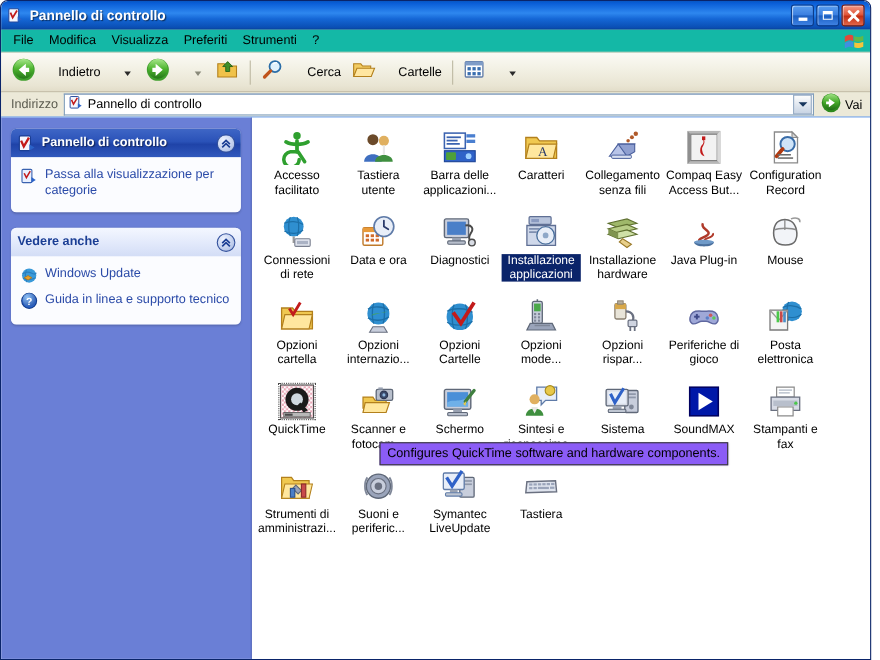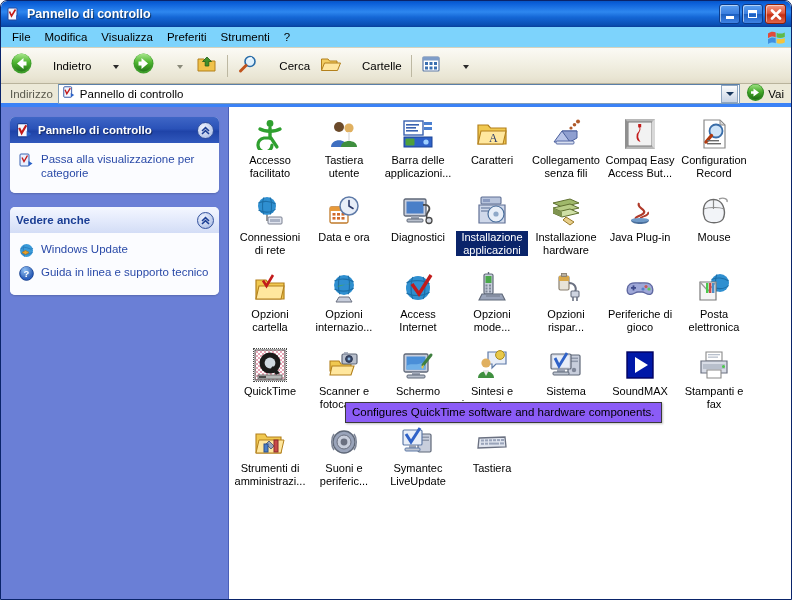--- a/index.html
+++ b/index.html
@@ -52,21 +52,21 @@
     background: linear-gradient(180deg,#f29a86 0%,#e1583c 45%,#c32f14 55%,#e2674a 100%);
     box-shadow: inset 1px 1px 0 rgba(255,255,255,.5);
     border-color: #8a1f08;
   }
   .wbtn.min i { display:block; width:8px; height:3px; background:#fff; margin-top:6px; }
   .wbtn.max i { display:block; width:9px; height:8px; border:1.5px solid #fff; border-top-width:3px; }
   .wbtn.close svg { display:block; }
 
   
   #menubar {
-    height: 21px; background: #7dd3fc;
+    height: 21px; background: #14b8a6;
     border-bottom: 1px solid #d6d2bd;
     display: flex; align-items: center; padding-left: 4px;
     flex: 0 0 auto;
   }
   .menu-item {
     font-size: 11.5px; color: #000; padding: 2px 7px 3px 7px;
     cursor: default; white-space: nowrap;
   }
   #menu-flag { margin-left:auto; padding-right:5px; display:flex; align-items:center; }
 
@@ -89,21 +89,21 @@
     border-right: 3.5px solid transparent; border-top: 4px solid #2a2a2a;
     margin: 2px 3px 0 2px;
   }
   .tb-arrow.dim { border-top-color:#8a8a7a; }
   .tb-sep { width:1px; height:22px; background:#bdb8a2; margin:0 4px; }
 
   
   #addressbar {
     height: 23px; background: #ece9d8;
     display: flex; align-items: center; padding: 0 3px;
-    border-bottom: 4px solid #3b82f6;
+    border-bottom: 1px solid #3b82f6;
     flex: 0 0 auto;
   }
   #addr-label { font-size: 11.5px; color: #5a5a4e; padding: 0 5px 0 6px; }
   #addr-field {
     flex: 1 1 auto; height: 20px; background: #fff;
     border: 1px solid #7f9db9; border-top-color:#5a7fa8;
     display: flex; align-items: center; padding: 0 1px 0 3px;
   }
   #addr-value { font-size: 11.5px; color: #000; margin-left: 4px; white-space: nowrap; }
   #addr-drop {
@@ -672,21 +672,21 @@
             <div class="cp-ico">
               <svg width="32" height="32" viewBox="0 0 32 32">
         <circle cx="16" cy="16" r="12" fill="#2f8fd0"></circle>
         <path d="M4.5 11 C10 7.5 22 8 27.5 12" stroke="#1c6fa8" stroke-width="1.2" fill="none"></path>
         <path d="M4.5 21 C10 24.5 22 24.5 27.5 20" stroke="#1c6fa8" stroke-width="1.2" fill="none"></path>
         <path d="M11 5 C8.5 9 8.5 23 11 27" stroke="#1c6fa8" stroke-width="1.2" fill="none"></path>
         <path d="M21 5 C23.5 9 23.5 23 21 27" stroke="#1c6fa8" stroke-width="1.2" fill="none"></path>
         <path d="M10 12 L17 22 L29 3" stroke="#c21b1b" stroke-width="3.4" fill="none"></path>
               </svg>
             </div>
-            <div class="cp-label">Access Internet</div>
+            <div class="cp-label">Opzioni Cartelle</div>
           </div>
           <div class="cp-item">
             <div class="cp-ico">
               <svg width="32" height="32" viewBox="0 0 32 32">
         <rect x="8" y="2" width="9" height="20" rx="1.5" fill="#c8cedc" stroke="#5f6878" stroke-width="1.2"></rect>
         <rect x="9.5" y="4" width="6" height="7" fill="#4aa84a"></rect>
         <g fill="#7f8798">
                   <rect x="9.5" y="12.5" width="2" height="2"></rect>
                   <rect x="13" y="12.5" width="2" height="2"></rect>
           <rect x="9.5" y="15.5" width="2" height="2"></rect>

